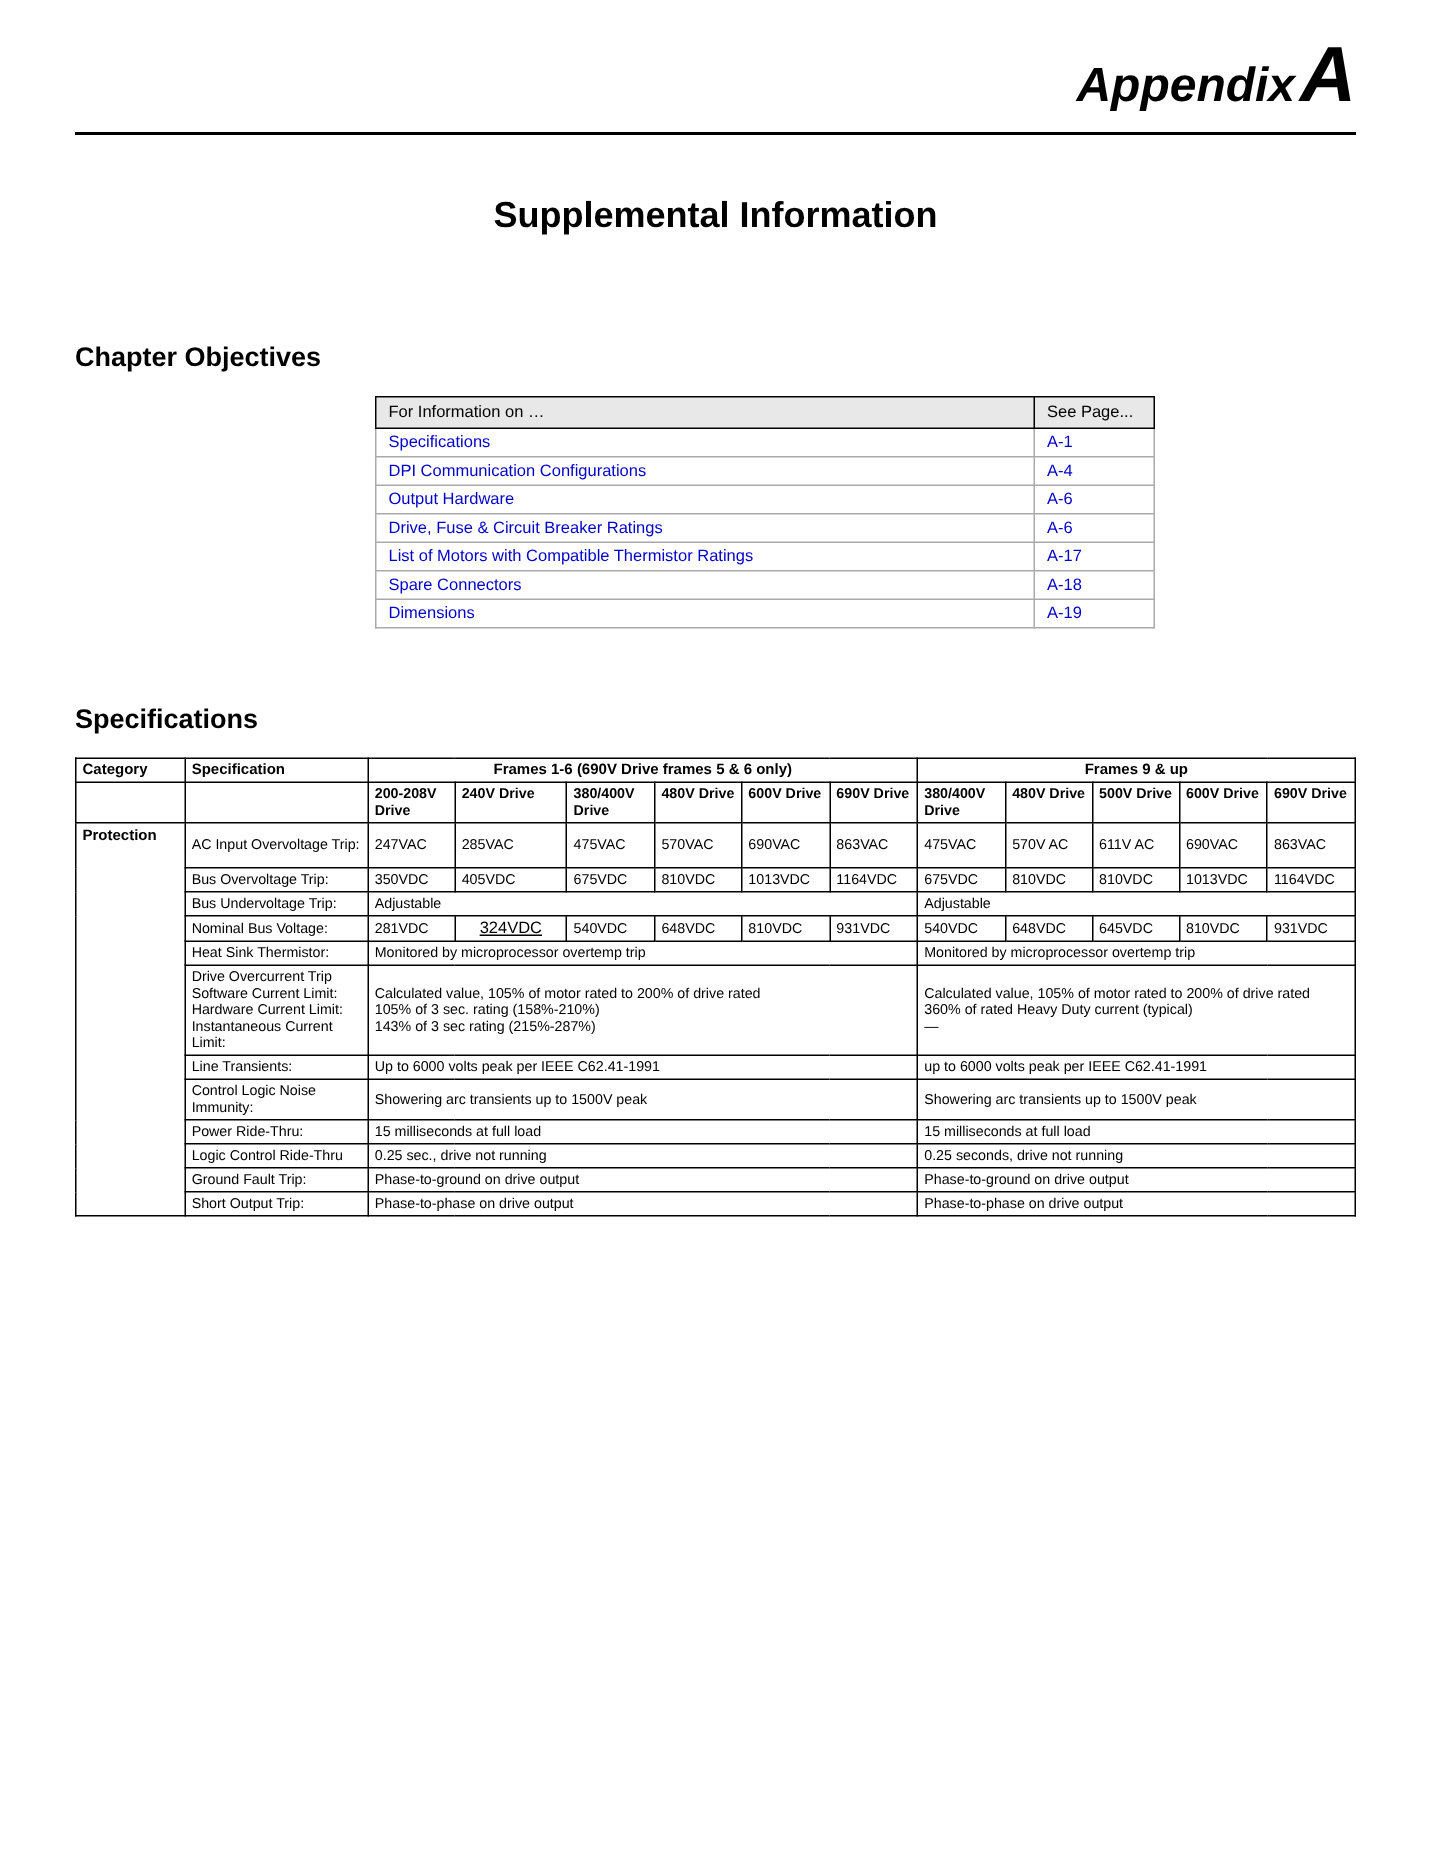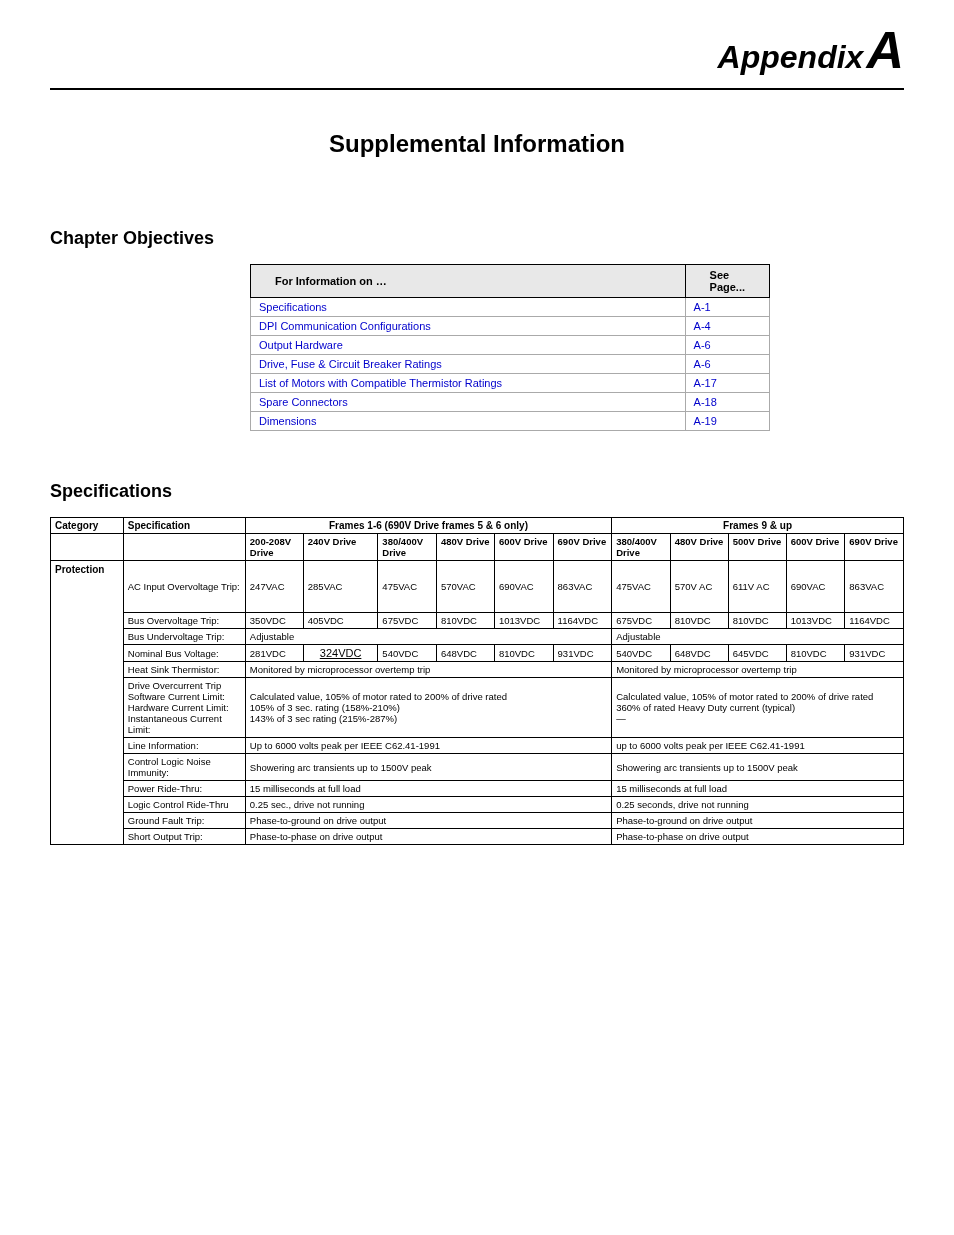--- a/index.html
+++ b/index.html
@@ -43,24 +43,24 @@
       margin-bottom: 50px;
     }
     .toc-table {
       margin-left: 200px;
       border-collapse: collapse;
       width: 520px;
     }
     .toc-table th {
       background: #e8e8e8;
       border: 1px solid #000;
-      padding: 4px 24px;
+      padding: 4px 8px;
       text-align: left;
       font-size: 11px;
-      font-weight: bold;
+      font-weight: normal;
     }
     .toc-table td {
       border: 1px solid #aaa;
       padding: 3px 8px;
       font-size: 11px;
     }
     .toc-table td a {
       color: #0000cc;
       text-decoration: none;
     }
@@ -162,21 +162,21 @@
           <td rowspan="12" style="font-weight: bold; vertical-align: top; border: 1px solid rgb(0, 0, 0); font-size: 10px; padding: 3px 4px;">Protection</td>
           <td style="border: 1px solid rgb(0, 0, 0); font-size: 9.5px; padding: 2px 4px; vertical-align: middle; white-space: pre-line;">AC Input Overvoltage Trip:</td>
           <td style="border: 1px solid rgb(0, 0, 0); font-size: 9.5px; padding: 2px 4px; vertical-align: middle;">247VAC</td>
           <td style="border: 1px solid rgb(0, 0, 0); font-size: 9.5px; padding: 2px 4px; vertical-align: middle;">285VAC</td>
           <td style="border: 1px solid rgb(0, 0, 0); font-size: 9.5px; padding: 2px 4px; vertical-align: middle;">475VAC</td>
           <td style="border: 1px solid rgb(0, 0, 0); font-size: 9.5px; padding: 2px 4px; vertical-align: middle;">570VAC</td>
           <td style="border: 1px solid rgb(0, 0, 0); font-size: 9.5px; padding: 2px 4px; vertical-align: middle;">690VAC</td>
           <td style="border: 1px solid rgb(0, 0, 0); font-size: 9.5px; padding: 2px 4px; vertical-align: middle;">863VAC</td>
           <td style="border: 1px solid rgb(0, 0, 0); font-size: 9.5px; padding: 2px 4px; vertical-align: middle;">475VAC</td>
           <td style="border: 1px solid rgb(0, 0, 0); font-size: 9.5px; padding: 2px 4px; vertical-align: middle;">570V AC</td>
-          <td style="border: 1px solid rgb(0, 0, 0); font-size: 9.5px; padding: 20px 4px; vertical-align: middle;">611V AC</td>
+          <td style="border: 1px solid rgb(0, 0, 0); font-size: 9.5px; padding: 9px 4px; vertical-align: middle;">611V AC</td>
           <td style="border: 1px solid rgb(0, 0, 0); font-size: 9.5px; padding: 2px 4px; vertical-align: middle;">690VAC</td>
           <td style="border: 1px solid rgb(0, 0, 0); font-size: 9.5px; padding: 2px 4px; vertical-align: middle;">863VAC</td>
         </tr>
         <tr>
           <td style="border: 1px solid rgb(0, 0, 0); font-size: 9.5px; padding: 2px 4px; vertical-align: middle; white-space: pre-line;">Bus Overvoltage Trip:</td>
           <td style="border: 1px solid rgb(0, 0, 0); font-size: 9.5px; padding: 2px 4px; vertical-align: middle;">350VDC</td>
           <td style="border: 1px solid rgb(0, 0, 0); font-size: 9.5px; padding: 2px 4px; vertical-align: middle;">405VDC</td>
           <td style="border: 1px solid rgb(0, 0, 0); font-size: 9.5px; padding: 2px 4px; vertical-align: middle;">675VDC</td>
           <td style="border: 1px solid rgb(0, 0, 0); font-size: 9.5px; padding: 2px 4px; vertical-align: middle;">810VDC</td>
           <td style="border: 1px solid rgb(0, 0, 0); font-size: 9.5px; padding: 2px 4px; vertical-align: middle;">1013VDC</td>
@@ -217,21 +217,21 @@
 Hardware Current Limit:
 Instantaneous Current Limit:</td>
           <td colspan="6" style="border: 1px solid rgb(0, 0, 0); font-size: 9.5px; padding: 2px 4px; vertical-align: middle; white-space: pre-line;">Calculated value, 105% of motor rated to 200% of drive rated
 105% of 3 sec. rating (158%-210%)
 143% of 3 sec rating (215%-287%)</td>
           <td colspan="5" style="border: 1px solid rgb(0, 0, 0); font-size: 9.5px; padding: 2px 4px; vertical-align: middle; white-space: pre-line;">Calculated value, 105% of motor rated to 200% of drive rated
 360% of rated Heavy Duty current (typical)
 —</td>
         </tr>
         <tr>
-          <td style="border: 1px solid rgb(0, 0, 0); font-size: 9.5px; padding: 2px 4px; vertical-align: middle; white-space: pre-line;">Line Information:</td>
+          <td style="border: 1px solid rgb(0, 0, 0); font-size: 9.5px; padding: 2px 4px; vertical-align: middle; white-space: pre-line;">Line Transients:</td>
           <td colspan="6" style="border: 1px solid rgb(0, 0, 0); font-size: 9.5px; padding: 2px 4px; vertical-align: middle; white-space: pre-line;">Up to 6000 volts peak per IEEE C62.41-1991</td>
           <td colspan="5" style="border: 1px solid rgb(0, 0, 0); font-size: 9.5px; padding: 2px 4px; vertical-align: middle; white-space: pre-line;">up to 6000 volts peak per IEEE C62.41-1991</td>
         </tr>
         <tr>
           <td style="border: 1px solid rgb(0, 0, 0); font-size: 9.5px; padding: 2px 4px; vertical-align: middle; white-space: pre-line;">Control Logic Noise Immunity:</td>
           <td colspan="6" style="border: 1px solid rgb(0, 0, 0); font-size: 9.5px; padding: 2px 4px; vertical-align: middle; white-space: pre-line;">Showering arc transients up to 1500V peak</td>
           <td colspan="5" style="border: 1px solid rgb(0, 0, 0); font-size: 9.5px; padding: 2px 4px; vertical-align: middle; white-space: pre-line;">Showering arc transients up to 1500V peak</td>
         </tr>
         <tr>
           <td style="border: 1px solid rgb(0, 0, 0); font-size: 9.5px; padding: 2px 4px; vertical-align: middle; white-space: pre-line;">Power Ride-Thru:</td>

